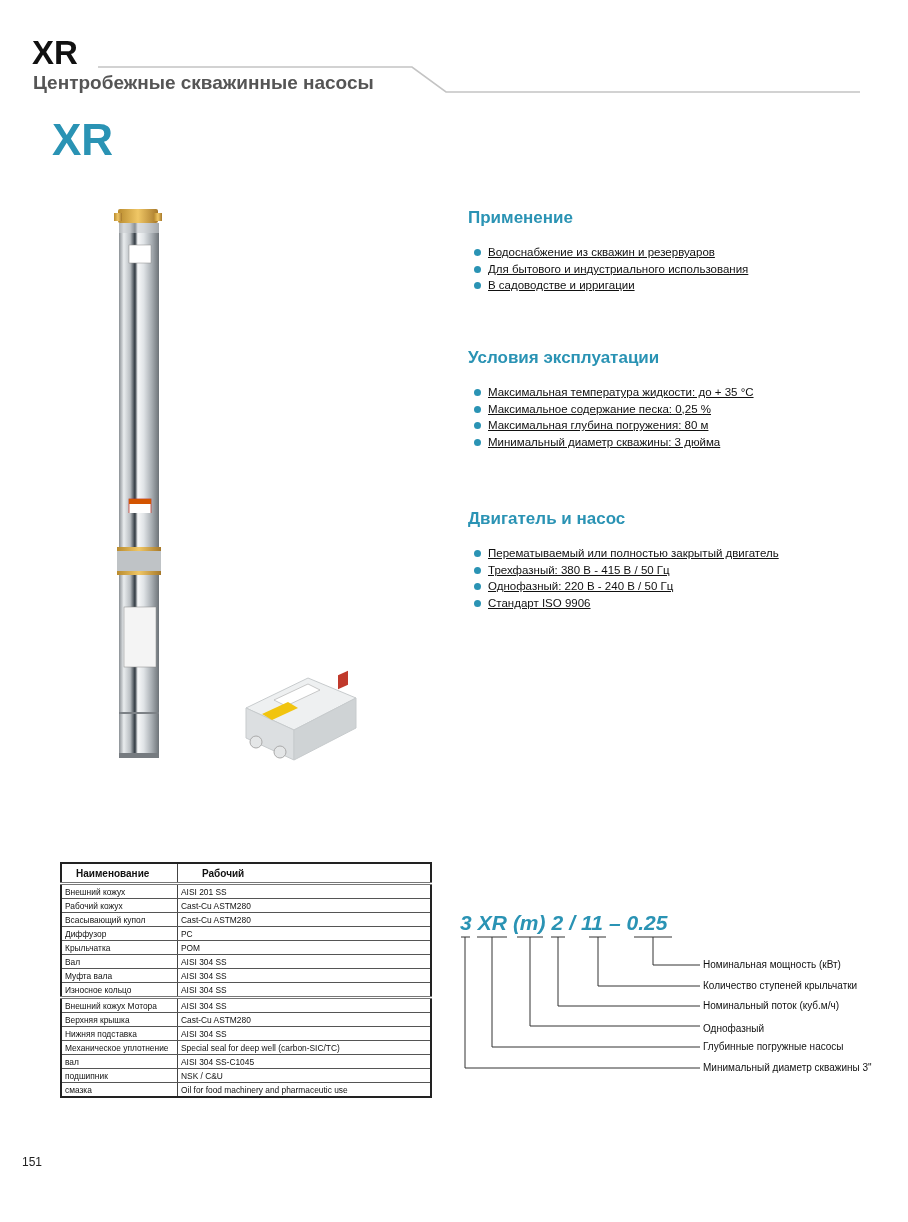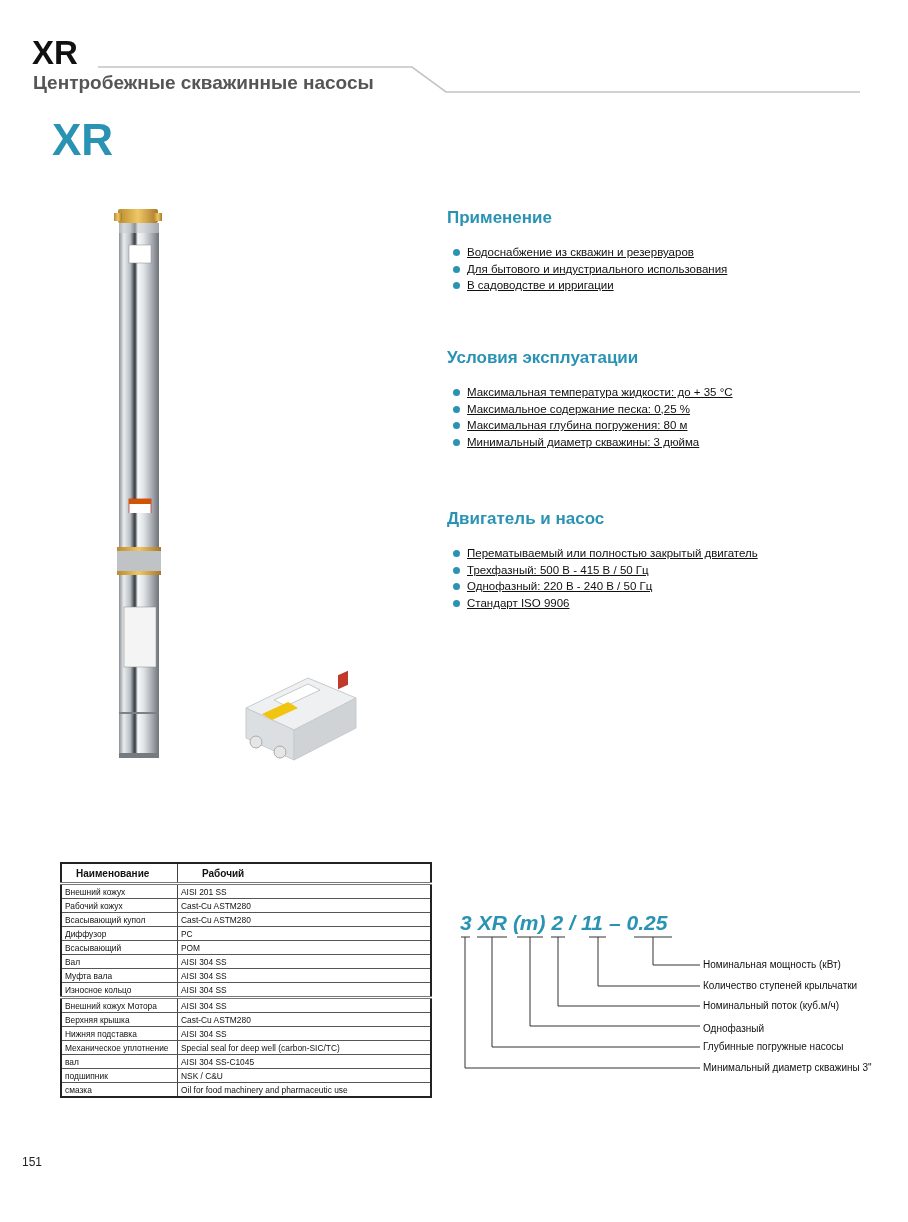--- a/index.html
+++ b/index.html
@@ -2,21 +2,21 @@
 <html><head>
 <meta charset="utf-8">
 <style>
   html, body { margin:0; padding:0; background:#fff; }
   body { width:908px; height:1222px; position:relative; overflow:hidden; font-family:"Liberation Sans", sans-serif; color:#111; }
   .hdr-xr { position:absolute; left:32px; top:36px; font-size:33px; font-weight:bold; color:#111; letter-spacing:0px; line-height:1; }
   .hdr-sub { position:absolute; left:33px; top:73px; font-size:19px; font-weight:bold; color:#555; line-height:1; }
   .hdr-line { position:absolute; left:0; top:0; }
   .big-xr { position:absolute; left:52px; top:118px; font-size:44px; font-weight:bold; color:#2a93b4; line-height:1; }
 
-  .section { position:absolute; left:447px; }
+  .section { position:absolute; left:468px; }
   .section h2 { margin:0; font-size:17px; font-weight:bold; color:#2a93b4; line-height:1; }
   .section ul { list-style:none; margin:0; padding:0;text-decoration:underline; }
   .section li { position:relative; padding-left:20px; font-size:11.5px; line-height:16.5px; color:#111; }
   .section li .dot { position:absolute; left:6px; top:5px; width:7px; height:7px; border-radius:50%; background:#2a93b4; }
 
   .pump { position:absolute; left:112px; top:207px; width:54px; height:553px; }
   .cbox { position:absolute; left:238px; top:660px; width:125px; height:105px; }
 
   table.mat { position:absolute; left:60px; top:862px; width:372px; border-collapse:collapse; border:2px solid #222; font-size:8.4px; }
   table.mat th { font-size:10px; font-weight:bold; text-align:left; height:18px; border-bottom:3px double #777; padding:0 0 0 4px; }
@@ -105,21 +105,21 @@
     <li><span class="dot"></span><span>Максимальное содержание песка: 0,25 %</span></li>
     <li><span class="dot"></span><span>Максимальная глубина погружения: 80 м</span></li>
     <li><span class="dot"></span><span>Минимальный диаметр скважины: 3 дюйма</span></li>
   </ul>
 </div>
 
 <div class="section" style="top:510px;">
   <h2>Двигатель и насос</h2>
   <ul style="margin-top:18px;">
     <li><span class="dot"></span><span>Перематываемый или полностью закрытый двигатель</span></li>
-    <li><span class="dot"></span><span>Трехфазный: 500 В - 415 В / 50 Гц</span></li>
+    <li><span class="dot"></span><span>Трехфазный: 380 В - 415 В / 50 Гц</span></li>
     <li><span class="dot"></span><span>Однофазный: 220 В - 240 В / 50 Гц</span></li>
     <li><span class="dot"></span><span>Стандарт ISO 9906</span></li>
   </ul>
 </div>
 
 <table class="mat">
   <thead>
     <tr>
       <th class="c1">Наименование</th>
       <th class="c2">Рабочий</th>
@@ -136,21 +136,21 @@
       </tr>
       <tr>
         <td class="c1">Всасывающий купол</td>
         <td class="c2">Cast-Cu ASTM280</td>
       </tr>
       <tr>
         <td class="c1">Диффузор</td>
         <td class="c2">PC</td>
       </tr>
       <tr>
-        <td class="c1">Всасывающий</td>
+        <td class="c1">Крыльчатка</td>
         <td class="c2">POM</td>
       </tr>
       <tr>
         <td class="c1">Вал</td>
         <td class="c2">AISI 304 SS</td>
       </tr>
       <tr>
         <td class="c1">Муфта вала</td>
         <td class="c2">AISI 304 SS</td>
       </tr>

